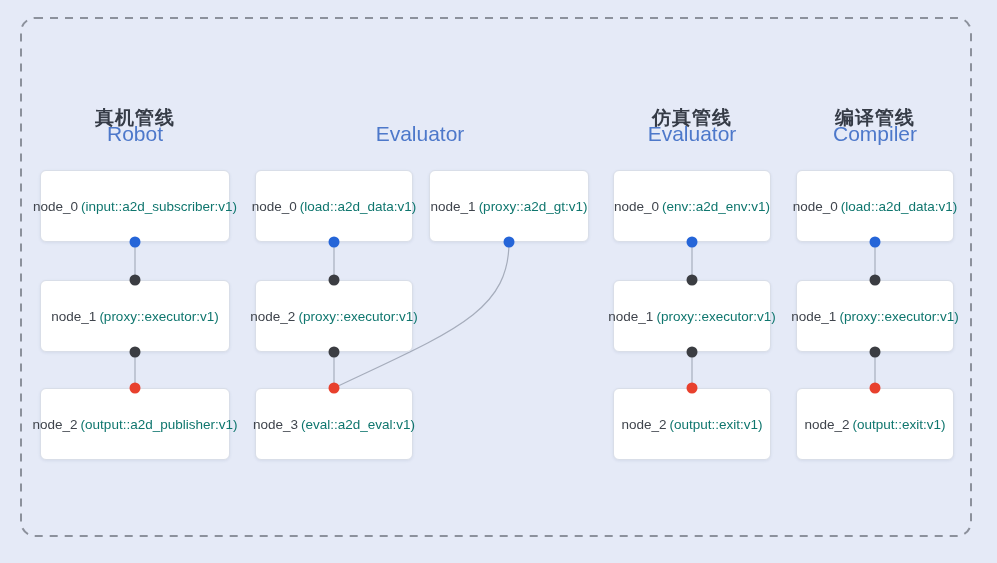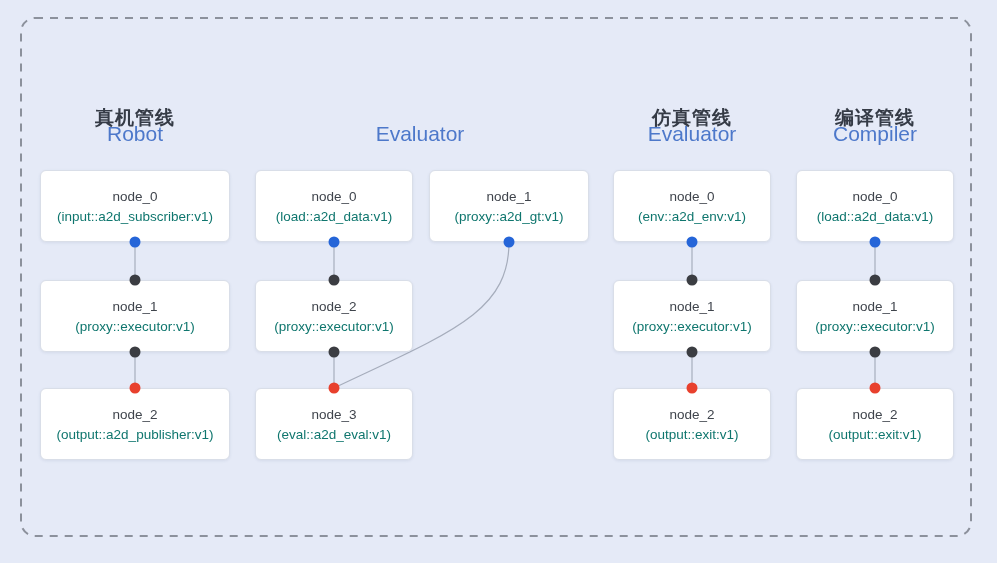--- a/index.html
+++ b/index.html
@@ -38,21 +38,21 @@
     color:#4d78ca;
   }
   .node{
     position:absolute;
     height:72px;
     background:#ffffff;
     border:1px solid #d9dee8;
     border-radius:6px;
     box-shadow:0 1px 3px rgba(70,90,130,0.10);
     display:flex;
-    flex-direction:column;
+    flex-direction:row;
     align-items:center;
     justify-content:center;
     box-sizing:border-box;
     gap:3px;
   }
   .node .nname{
     font-size:13.5px;
     color:#3f444c;
     line-height:17px;
   }

